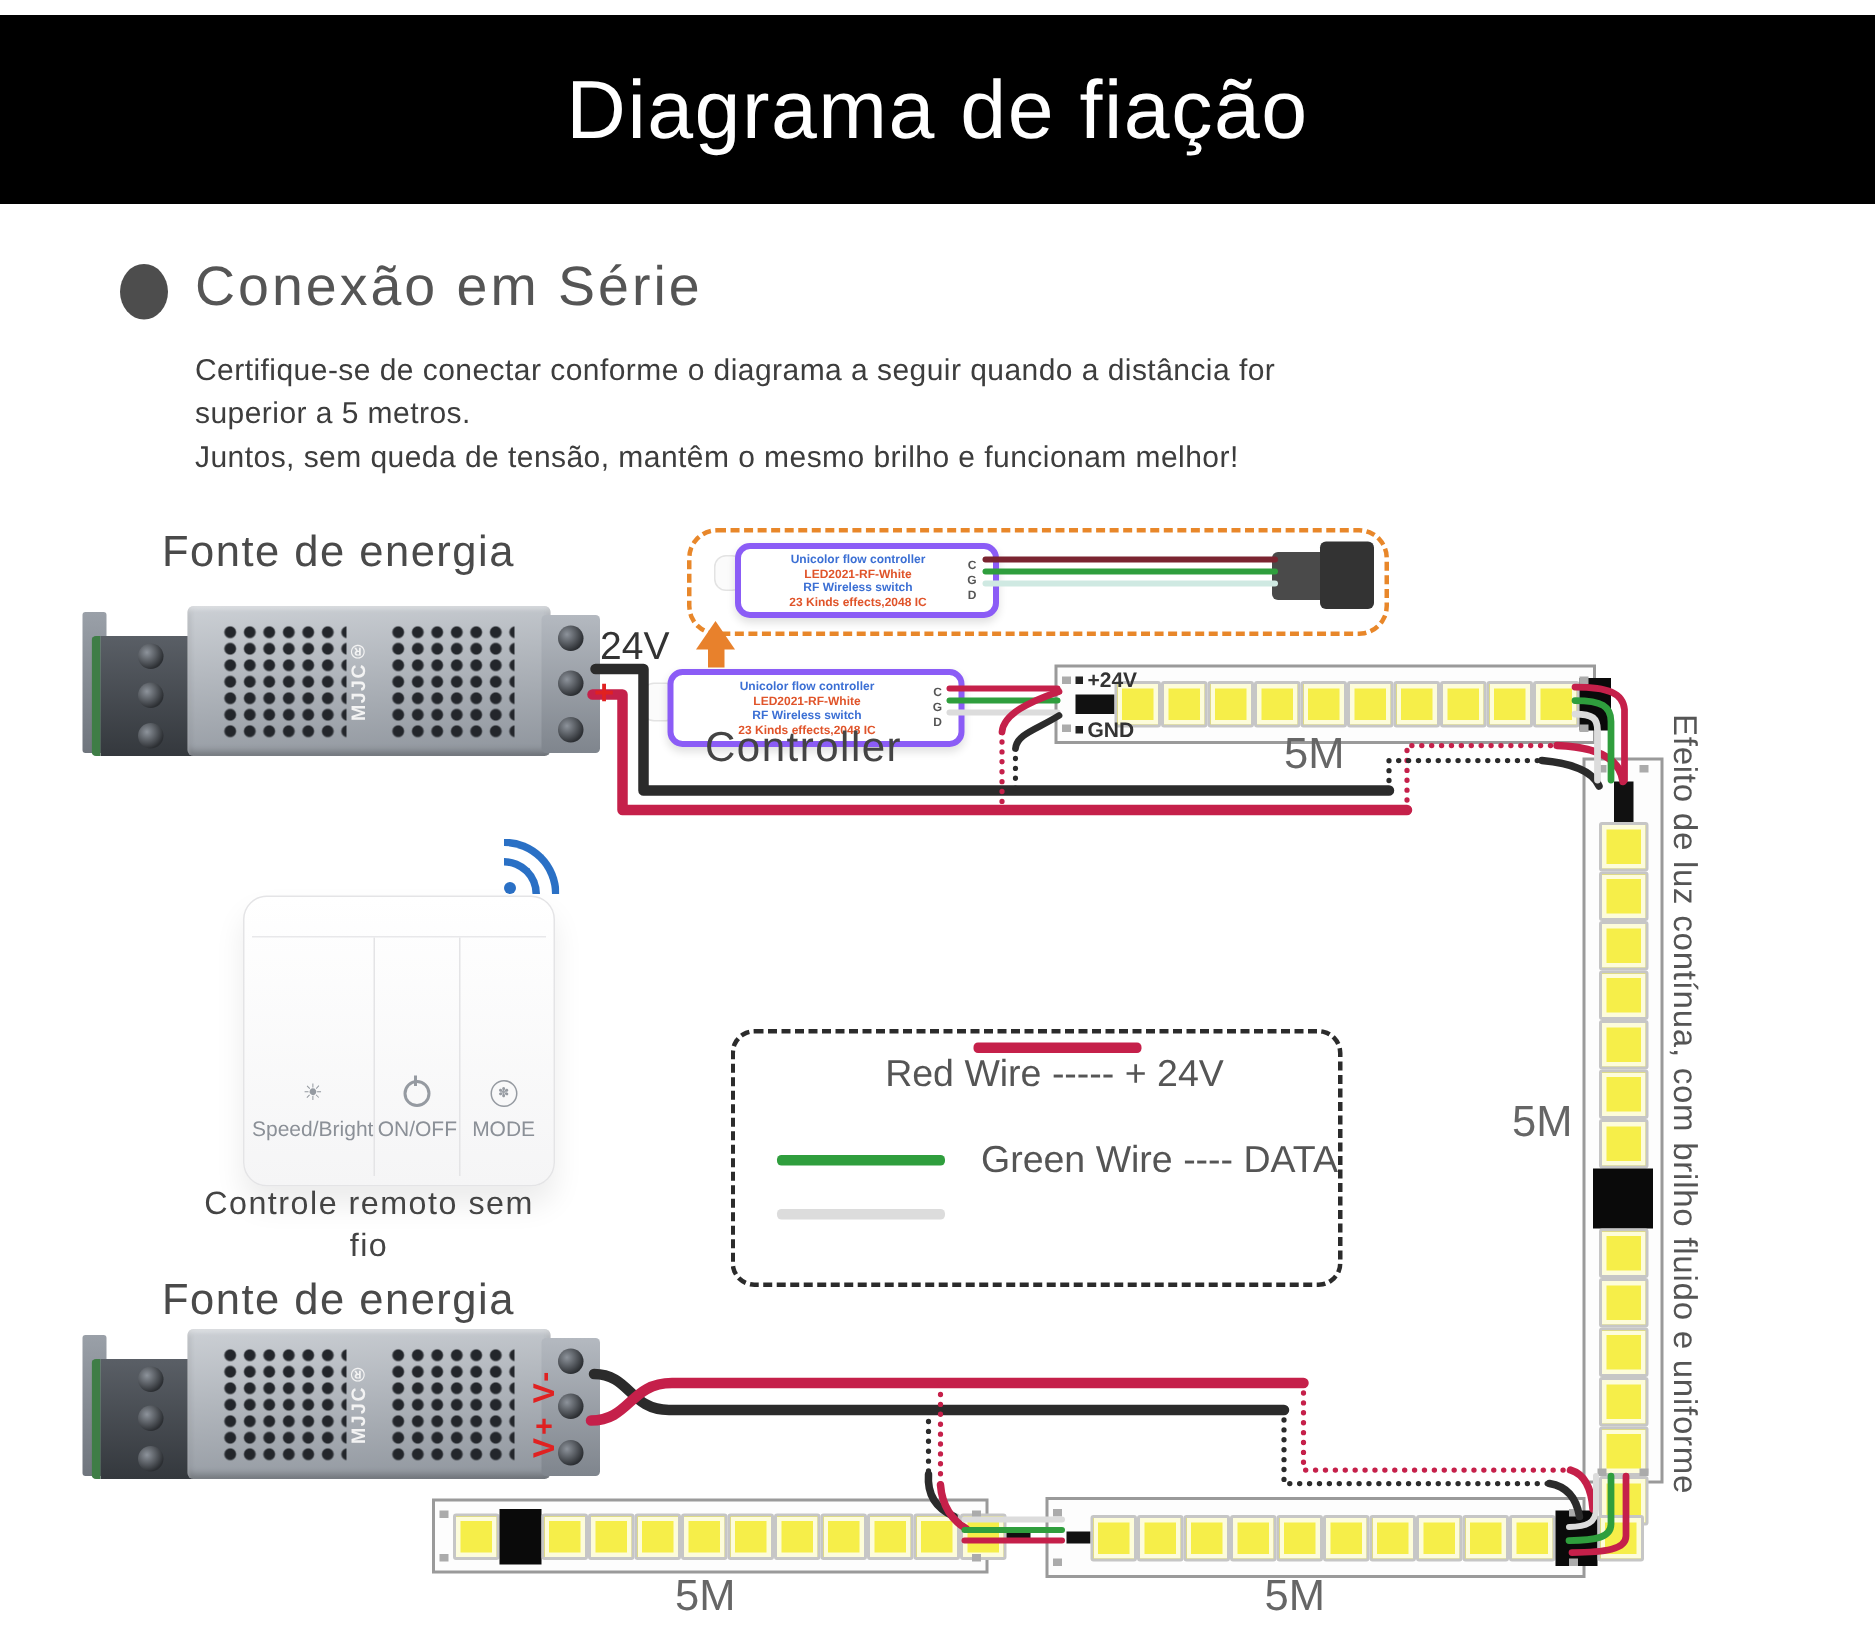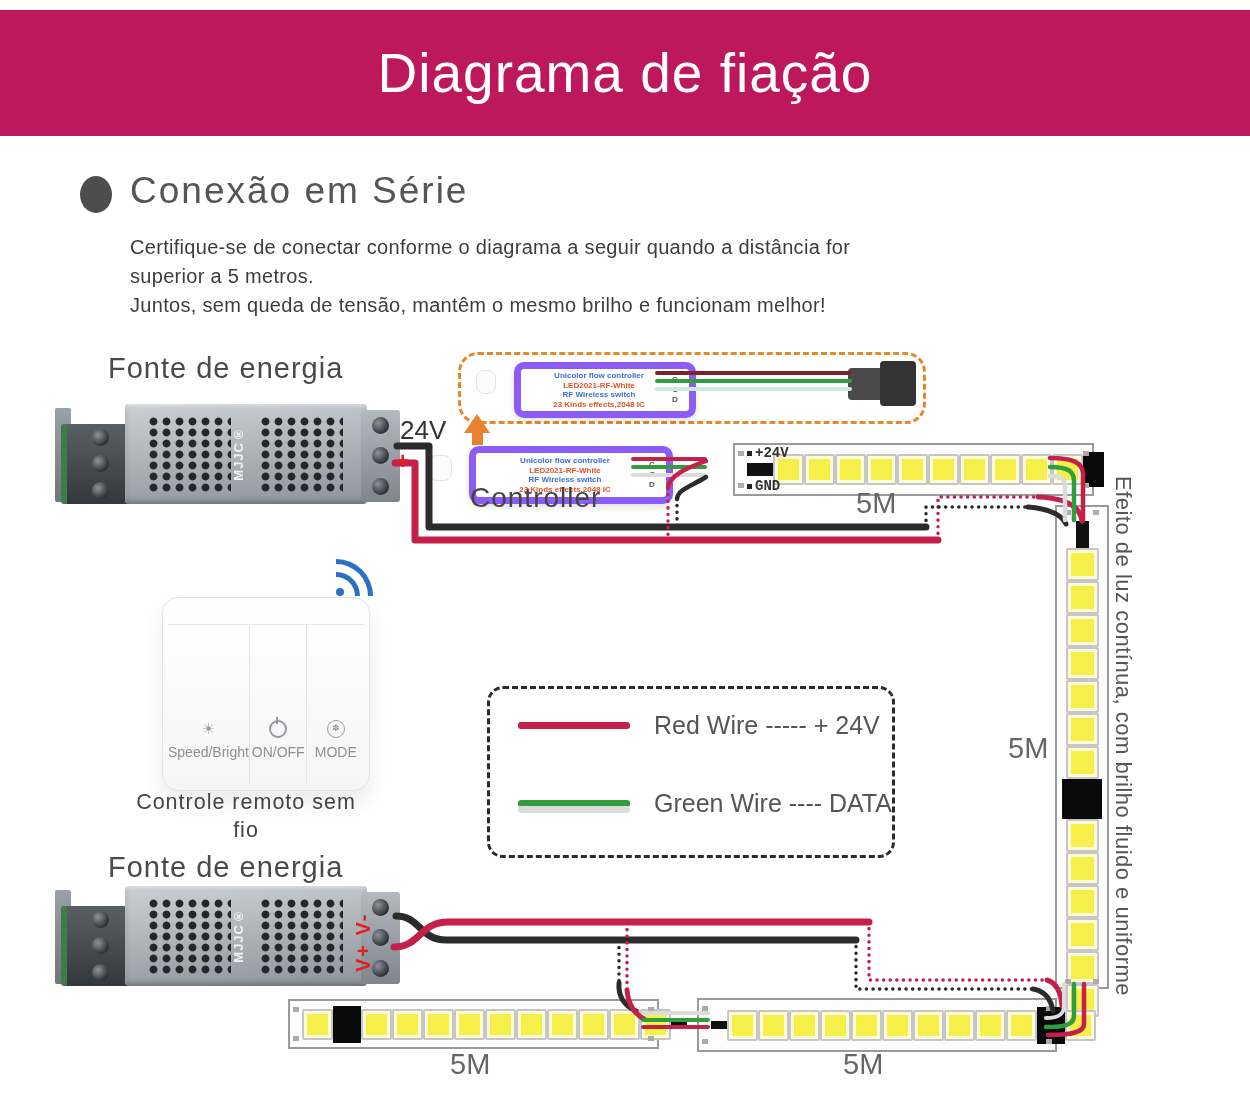--- a/index.html
+++ b/index.html
@@ -1,20 +1,20 @@
 <!DOCTYPE html>
 <html><head>
 <meta charset="utf-8">
 <style>
   html,body{margin:0;padding:0;background:#fff;}
   body{font-family:"Liberation Sans",sans-serif;}
   #stage{position:relative;width:1250px;height:1099px;background:#fff;overflow:hidden;}
 
   
-  .banner{position:absolute;left:0;top:10px;width:1250px;height:126px;background:#be185d;
+  .banner{position:absolute;left:0;top:10px;width:1250px;height:126px;background:#000000;
           display:flex;align-items:center;justify-content:center;}
   .banner h1{margin:0;color:#fff;font-size:55px;font-weight:400;letter-spacing:1px;}
 
   
   .bullet{position:absolute;left:80px;top:176px;width:32px;height:37px;border-radius:50%;background:#4d4d4d;}
   .heading{position:absolute;left:130px;top:170px;font-size:37px;color:#555;letter-spacing:2px;}
   .intro{position:absolute;left:130px;top:233px;font-size:20px;line-height:29px;color:#3d3d3d;letter-spacing:.3px;}
 
   .fonte-label{position:absolute;font-size:29px;color:#4a4a4a;letter-spacing:1px;}
 
@@ -38,22 +38,22 @@
               color:#f3f3f3;font-weight:bold;font-size:13px;letter-spacing:1px;}
   .psu .term-r{position:absolute;left:306px;top:12px;width:39px;height:92px;border-radius:3px;
                background:linear-gradient(#b4b9c0,#7f858d);
                display:flex;flex-direction:column;justify-content:space-around;align-items:center;}
   .v24-label{position:absolute;left:400px;top:415px;font-size:26px;color:#333;z-index:2;}
   .plus-label{position:absolute;left:396px;top:448px;font-size:23px;font-weight:bold;color:#e02121;z-index:4;}
   .vv-label{position:absolute;left:352px;top:902px;height:70px;writing-mode:vertical-rl;transform:rotate(180deg);
             color:#e02121;font-weight:bold;font-size:20px;letter-spacing:2px;z-index:4;}
 
   
-  .ctrl-body{position:absolute;background:#fff;border:7px solid #8b5cf6;border-radius:10px;
-             box-shadow:0 3px 6px rgba(0,0,0,.12);z-index:2;display:flex;align-items:center;margin-left:24px;}
+  .ctrl-body{position:absolute;background:#fff;border:4px solid #8b5cf6;border-radius:10px;
+             box-shadow:0 3px 6px rgba(0,0,0,.12);z-index:2;display:flex;align-items:center;}
   .ctrl-nub{position:absolute;background:#fbfbfb;border:1px solid #e3e3e3;border-radius:8px;z-index:2;}
   .ctrl-text{flex:1;text-align:center;line-height:9.5px;padding-left:12px;}
   .ctrl-text b{display:block;font-size:8px;font-weight:bold;}
   .ctrl-text .blu{color:#3b6fd4;} .ctrl-text .red{color:#e0542a;}
   .ctrl-pins{width:20px;text-align:center;line-height:10px;padding-right:4px;}
   .ctrl-pins b{display:block;font-size:8px;color:#555;}
   .ctrl-label{position:absolute;left:470px;top:482px;font-size:28px;color:#444;letter-spacing:1px;z-index:2;}
 
   
   .hl-box{position:absolute;left:458px;top:352px;width:462px;height:66px;border:3px dashed #e8872a;border-radius:20px;z-index:2;}
@@ -192,21 +192,21 @@
       <b class="red">23 Kinds effects,2048 IC</b>
     </div>
     <div class="ctrl-pins">
       <b>C</b>
         <b>G</b>
         <b>D</b>
     </div>
   </div>
   <div class="ctrl-label">Controller</div>
 
-  <div class="strip h top" style="left:733px;top:443px;width:357px;height:49px;font-family:Liberation Mono, monospace;">
+  <div class="strip h top" style="left:703px;top:443px;width:357px;height:49px;">
     <div class="pads l"></div>
     <div class="pads r"></div>
     <div class="cells">
         <i class="cell ic_small"></i>
         <i class="cell led"></i>
         <i class="cell led"></i>
         <i class="cell led"></i>
         <i class="cell led"></i>
         <i class="cell led"></i>
         <i class="cell led"></i>
@@ -271,25 +271,25 @@
         <span class="blabel">MODE</span>
       </div>
     </div>
   </div>
   <div class="remote-caption">
     <div>Controle remoto sem</div>
     <div>fio</div>
   </div>
 
   <div class="legend">
-    <div class="row" style="top:22px;">
+    <div class="row" style="top:6px;flex-direction:column;">
       <span class="line red"></span>
       <span class="lbl">Red Wire ----- + 24V</span>
     </div>
-    <div class="row" style="top:70px;margin-top:30px;">
+    <div class="row" style="top:70px;">
       <span class="line green"></span>
       <span class="lbl">Green Wire ---- DATA</span>
     </div>
     <div class="row" style="top:117px;">
       <span class="line white"></span>
     </div>
   </div>
 
   <div class="fonte-label" style="left:108px;top:851px;">Fonte de energia</div>
   <div class="psu" style="left:55px;top:880px;">

